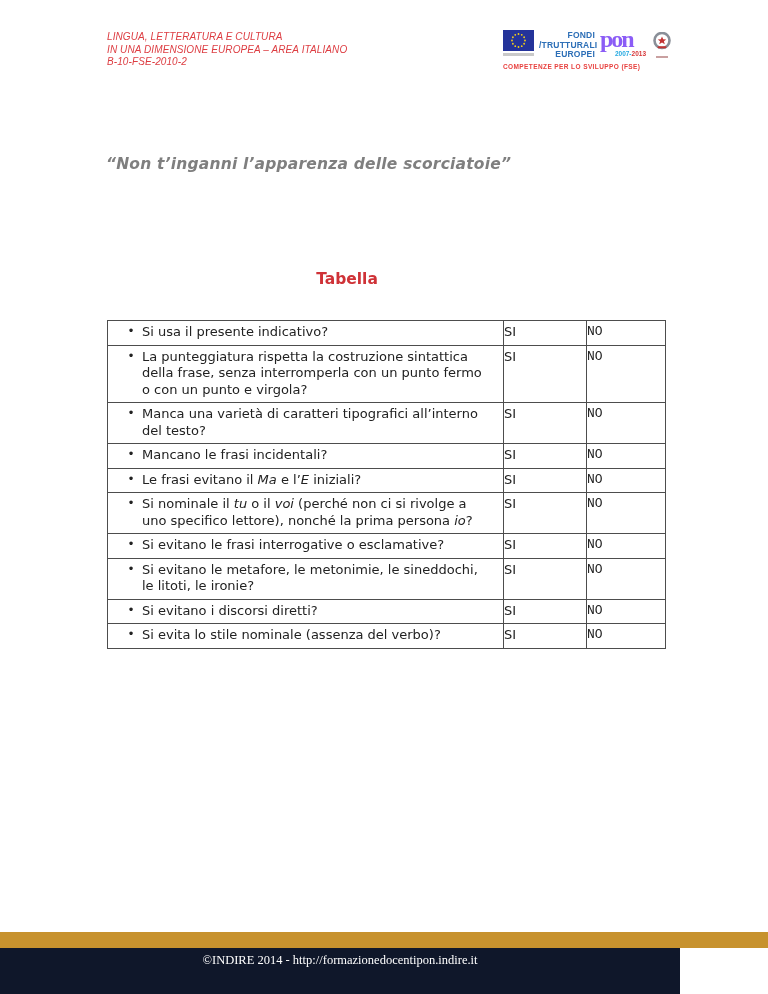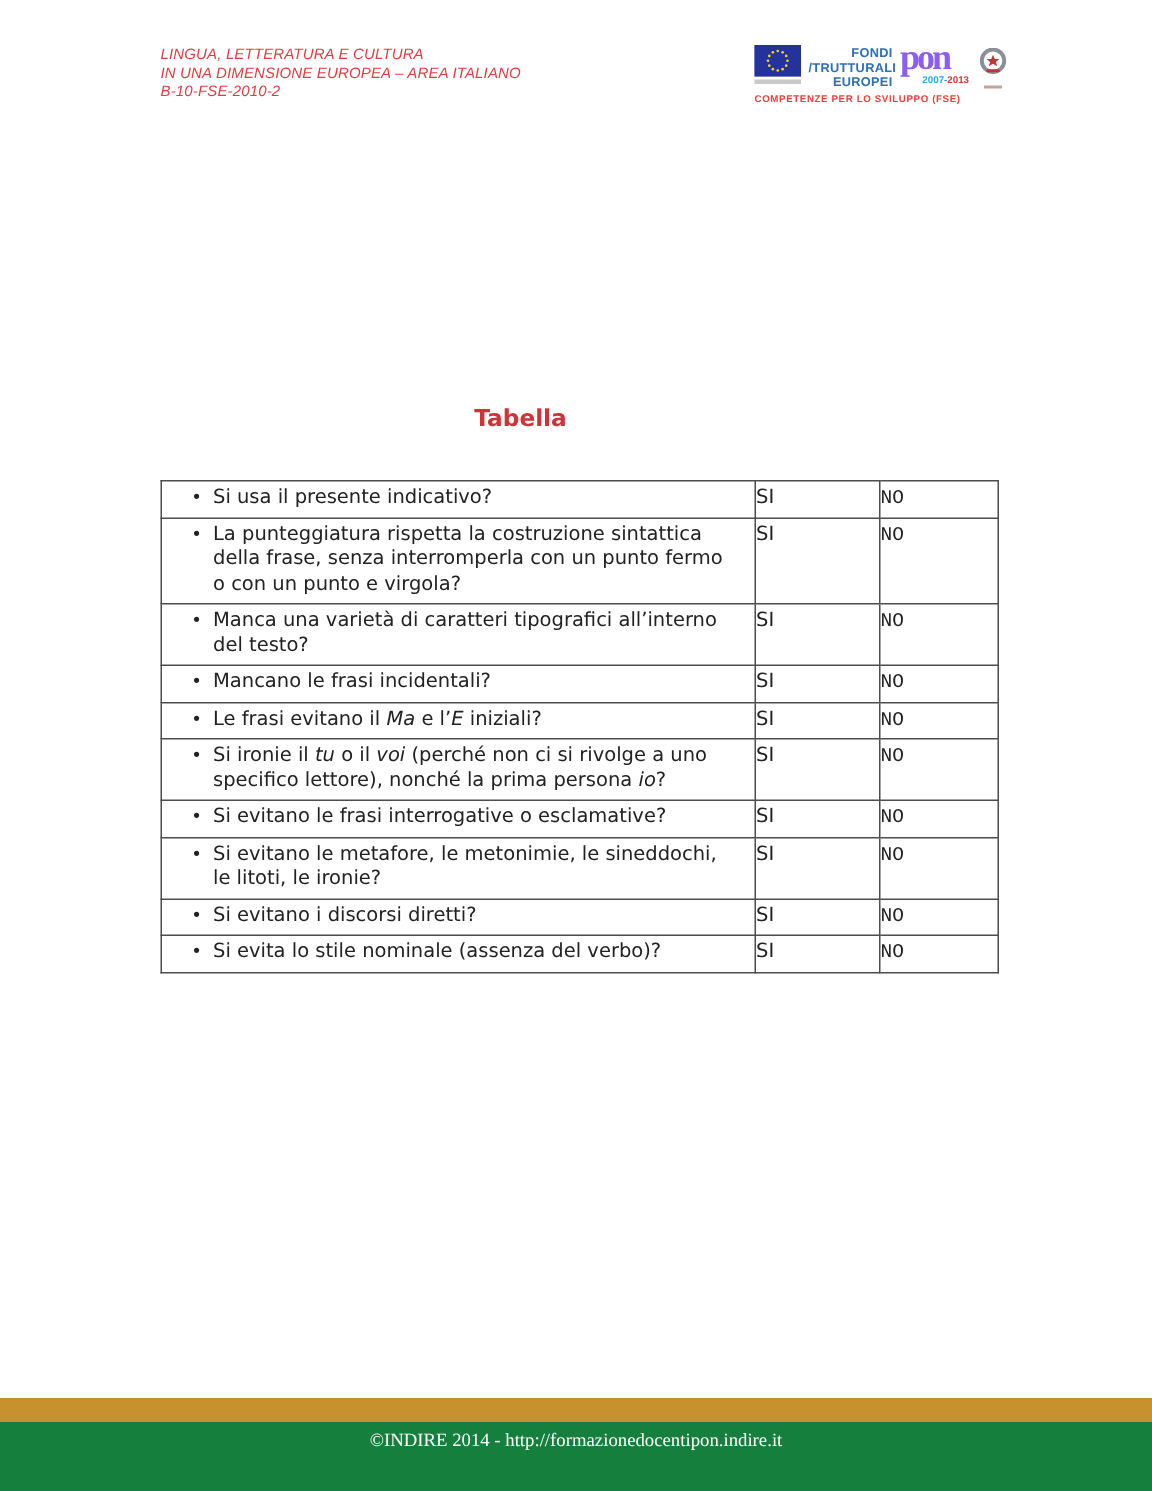--- a/index.html
+++ b/index.html
@@ -64,21 +64,21 @@
   .q-inner { display:flex; }
   .bullet { width:22px; margin-left:12px; text-align:center; flex:0 0 auto; font-size:12px; }
   .qtext { flex:1; padding-right:10px; line-height:16.5px; }
   td.si-cell, td.no-cell { line-height:16.5px; }
   td.si-cell { width:82px; }
   td.no-cell { width:78px;font-family:Liberation Mono, monospace; }
 
   
   .footer-gold { position:absolute; left:0; top:932px; width:768px; height:16px; background:#c7922e; }
   .footer-red {
-    position:absolute; left:0; top:948px; width:768px; height:46px; background:#15803d;
+    position:absolute; left:0; top:948px; width:680px; height:46px; background:#0f172a;
     color:#ffffff; font-family:"Liberation Serif", serif; font-size:12.5px;
     text-align:center; box-sizing:border-box; padding-top:5px;
   }
 </style>
 </head>
 <body>
 
 <div class="program-lines">
   <div>LINGUA, LETTERATURA E CULTURA</div>
   <div>IN UNA DIMENSIONE EUROPEA – AREA ITALIANO</div>
@@ -124,20 +124,21 @@
         <polygon points="9,4.5 10.2,7.3 13.2,7.4 10.9,9.3 11.8,12.2 9,10.5 6.2,12.2 7.1,9.3 4.8,7.4 7.8,7.3" fill="#c23434"></polygon>
         <rect x="4.5" y="14.2" width="9" height="2" rx="1" fill="#c23434"></rect>
       </svg>
       <div class="emblem-caption"></div>
     </div>
   </div>
   <div class="competenze">COMPETENZE PER LO SVILUPPO (FSE)</div>
 </div>
 
 <div class="title-block">
+  <div class="title-quote">“Non t’inganni l’apparenza delle scorciatoie”</div>
 </div>
 
 <div class="section-heading">Tabella</div>
 
 <table class="checklist">
   <tbody>
       <tr>
         <td class="q-cell">
           <div class="q-inner">
             <span class="bullet">•</span>
@@ -184,21 +185,21 @@
             <span class="qtext"><span>Le frasi evitano il </span><i>Ma</i><span> e l’</span><i>E</i><span> iniziali?</span></span>
           </div>
         </td>
         <td class="si-cell">SI</td>
         <td class="no-cell">NO</td>
       </tr>
       <tr>
         <td class="q-cell">
           <div class="q-inner">
             <span class="bullet">•</span>
-            <span class="qtext"><span>Si ironie il </span><i>tu</i><span> o il </span><i>voi</i><span> (perché non ci si rivolge a uno specifico lettore), nonché la prima persona </span><i>io</i><span>?</span></span>
+            <span class="qtext"><span>Si nominale il </span><i>tu</i><span> o il </span><i>voi</i><span> (perché non ci si rivolge a uno specifico lettore), nonché la prima persona </span><i>io</i><span>?</span></span>
           </div>
         </td>
         <td class="si-cell">SI</td>
         <td class="no-cell">NO</td>
       </tr>
       <tr>
         <td class="q-cell">
           <div class="q-inner">
             <span class="bullet">•</span>
             <span class="qtext"><span>Si evitano le frasi interrogative o esclamative?</span></span>

